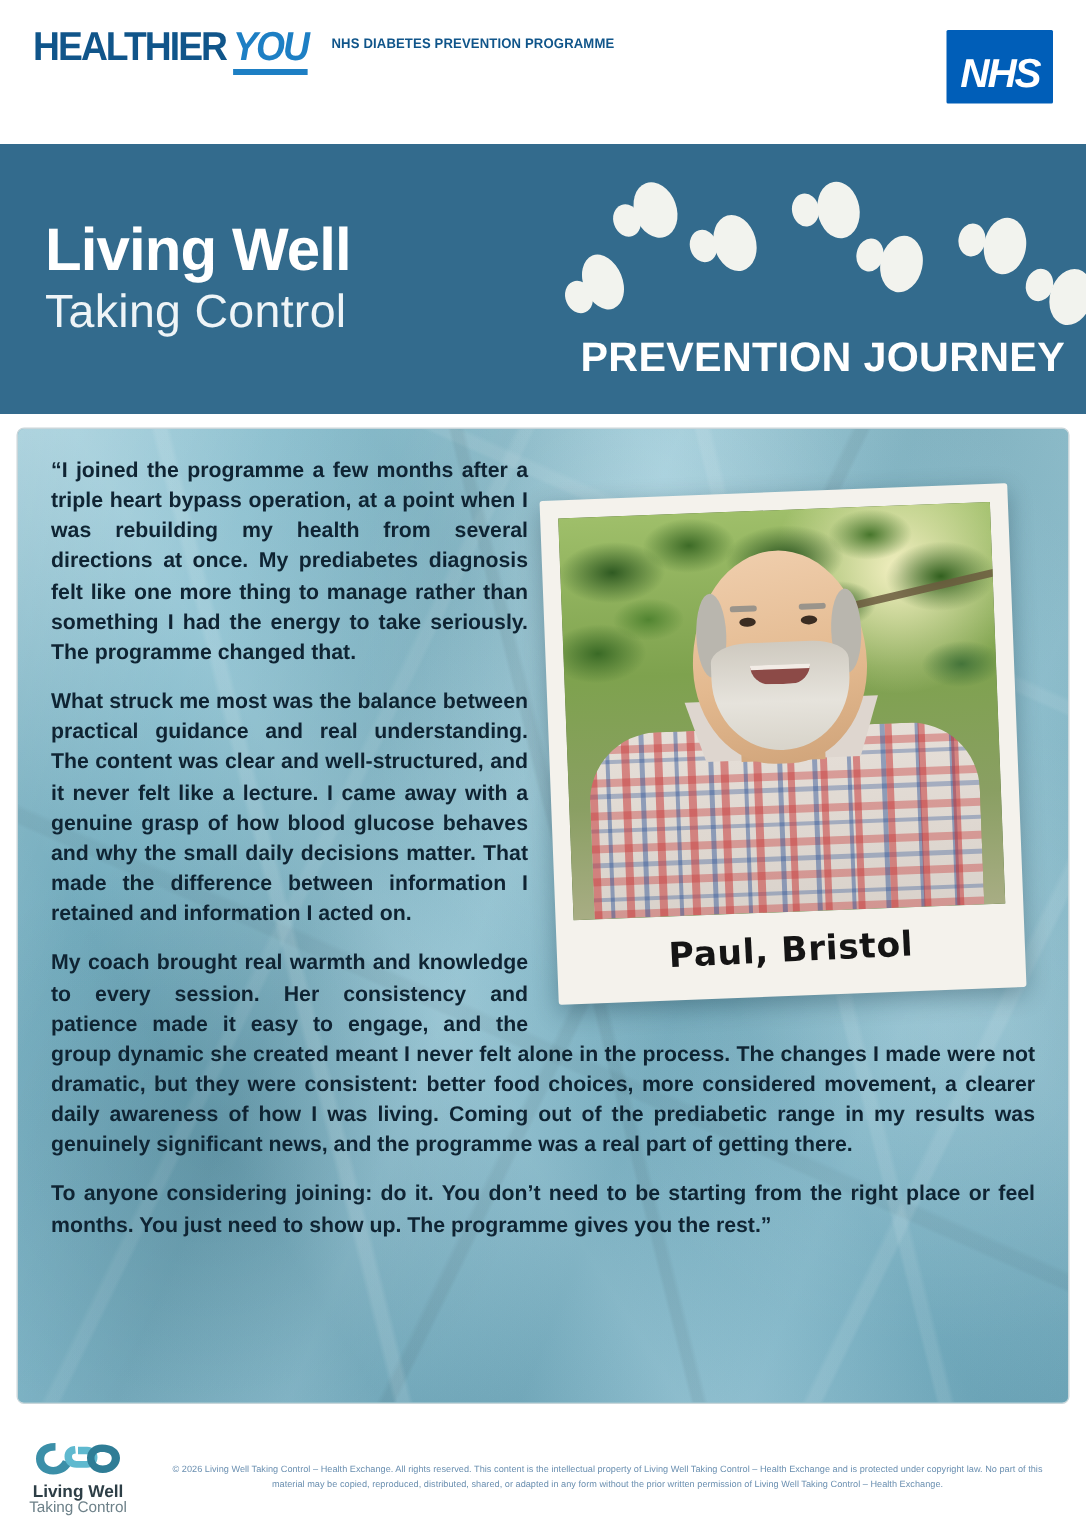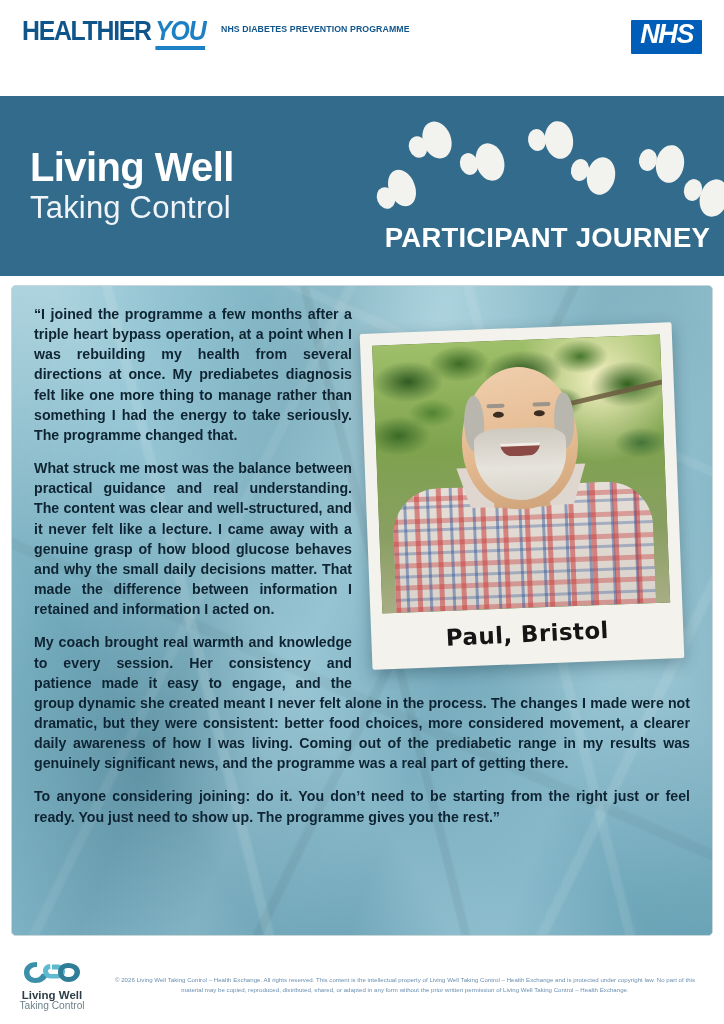--- a/index.html
+++ b/index.html
@@ -75,21 +75,21 @@
     transform-origin: left center;
   }
 
   .nhs-logo {
     background: #005eb8;
     color: #ffffff;
     font-style: italic;
     font-weight: 800;
     font-size: 27px;
     letter-spacing: -1.4px;
-    padding: 1px 9px 6px 9px;
+    padding: 16px 9px 6px 9px;
     line-height: 1;
     border-radius: 1px;
     margin-top: 2px;
   }
 
   
   .banner {
     flex: 0 0 180px;
     background: #336b8d;
     position: relative;
@@ -425,21 +425,21 @@
           <ellipse cx="249" cy="76" rx="14" ry="19" transform="rotate(12 249 76)"></ellipse>
 
           <ellipse cx="296" cy="60" rx="9" ry="11" transform="rotate(10 296 60)"></ellipse>
           <ellipse cx="318" cy="64" rx="14" ry="19" transform="rotate(10 318 64)"></ellipse>
 
           <ellipse cx="341" cy="90" rx="9" ry="11" transform="rotate(16 341 90)"></ellipse>
           <ellipse cx="362" cy="98" rx="14" ry="19" transform="rotate(16 362 98)"></ellipse>
         </g>
       </svg>
 
-      <div class="journey-label">PARTICIPANT JOURNEY</div>
+      <div class="journey-label">PREVENTION JOURNEY</div>
     </div>
   </div>
 
   <div class="content-wrap">
     <div class="panel">
       <div class="panel-inner">
 
         <div class="photo-float">
           <div class="polaroid">
             <div class="polaroid-photo">
@@ -463,21 +463,21 @@
               </div>
             </div>
             <div class="polaroid-caption">Paul, Bristol</div>
           </div>
         </div>
 
         <div class="quote-text">
           <p>“I joined the programme a few months after a triple heart bypass operation, at a point when I was rebuilding my health from several directions at once. My prediabetes diagnosis felt like one more thing to manage rather than something I had the energy to take seriously. The programme changed that.</p>
           <p>What struck me most was the balance between practical guidance and real understanding. The content was clear and well-structured, and it never felt like a lecture. I came away with a genuine grasp of how blood glucose behaves and why the small daily decisions matter. That made the difference between information I retained and information I acted on.</p>
           <p>My coach brought real warmth and knowledge to every session. Her consistency and patience made it easy to engage, and the group dynamic she created meant I never felt alone in the process. The changes I made were not dramatic, but they were consistent: better food choices, more considered movement, a clearer daily awareness of how I was living. Coming out of the prediabetic range in my results was genuinely significant news, and the programme was a real part of getting there.</p>
-          <p>To anyone considering joining: do it. You don’t need to be starting from the right just or feel ready. You just need to show up. The programme gives you the rest.”</p>
+          <p>To anyone considering joining: do it. You don’t need to be starting from the right place or feel months. You just need to show up. The programme gives you the rest.”</p>
         </div>
 
       </div>
     </div>
   </div>
 
   <div class="footer">
 
     <div class="lwtc-logo">
       <svg class="lwtc-mark" viewBox="0 0 120 54">

